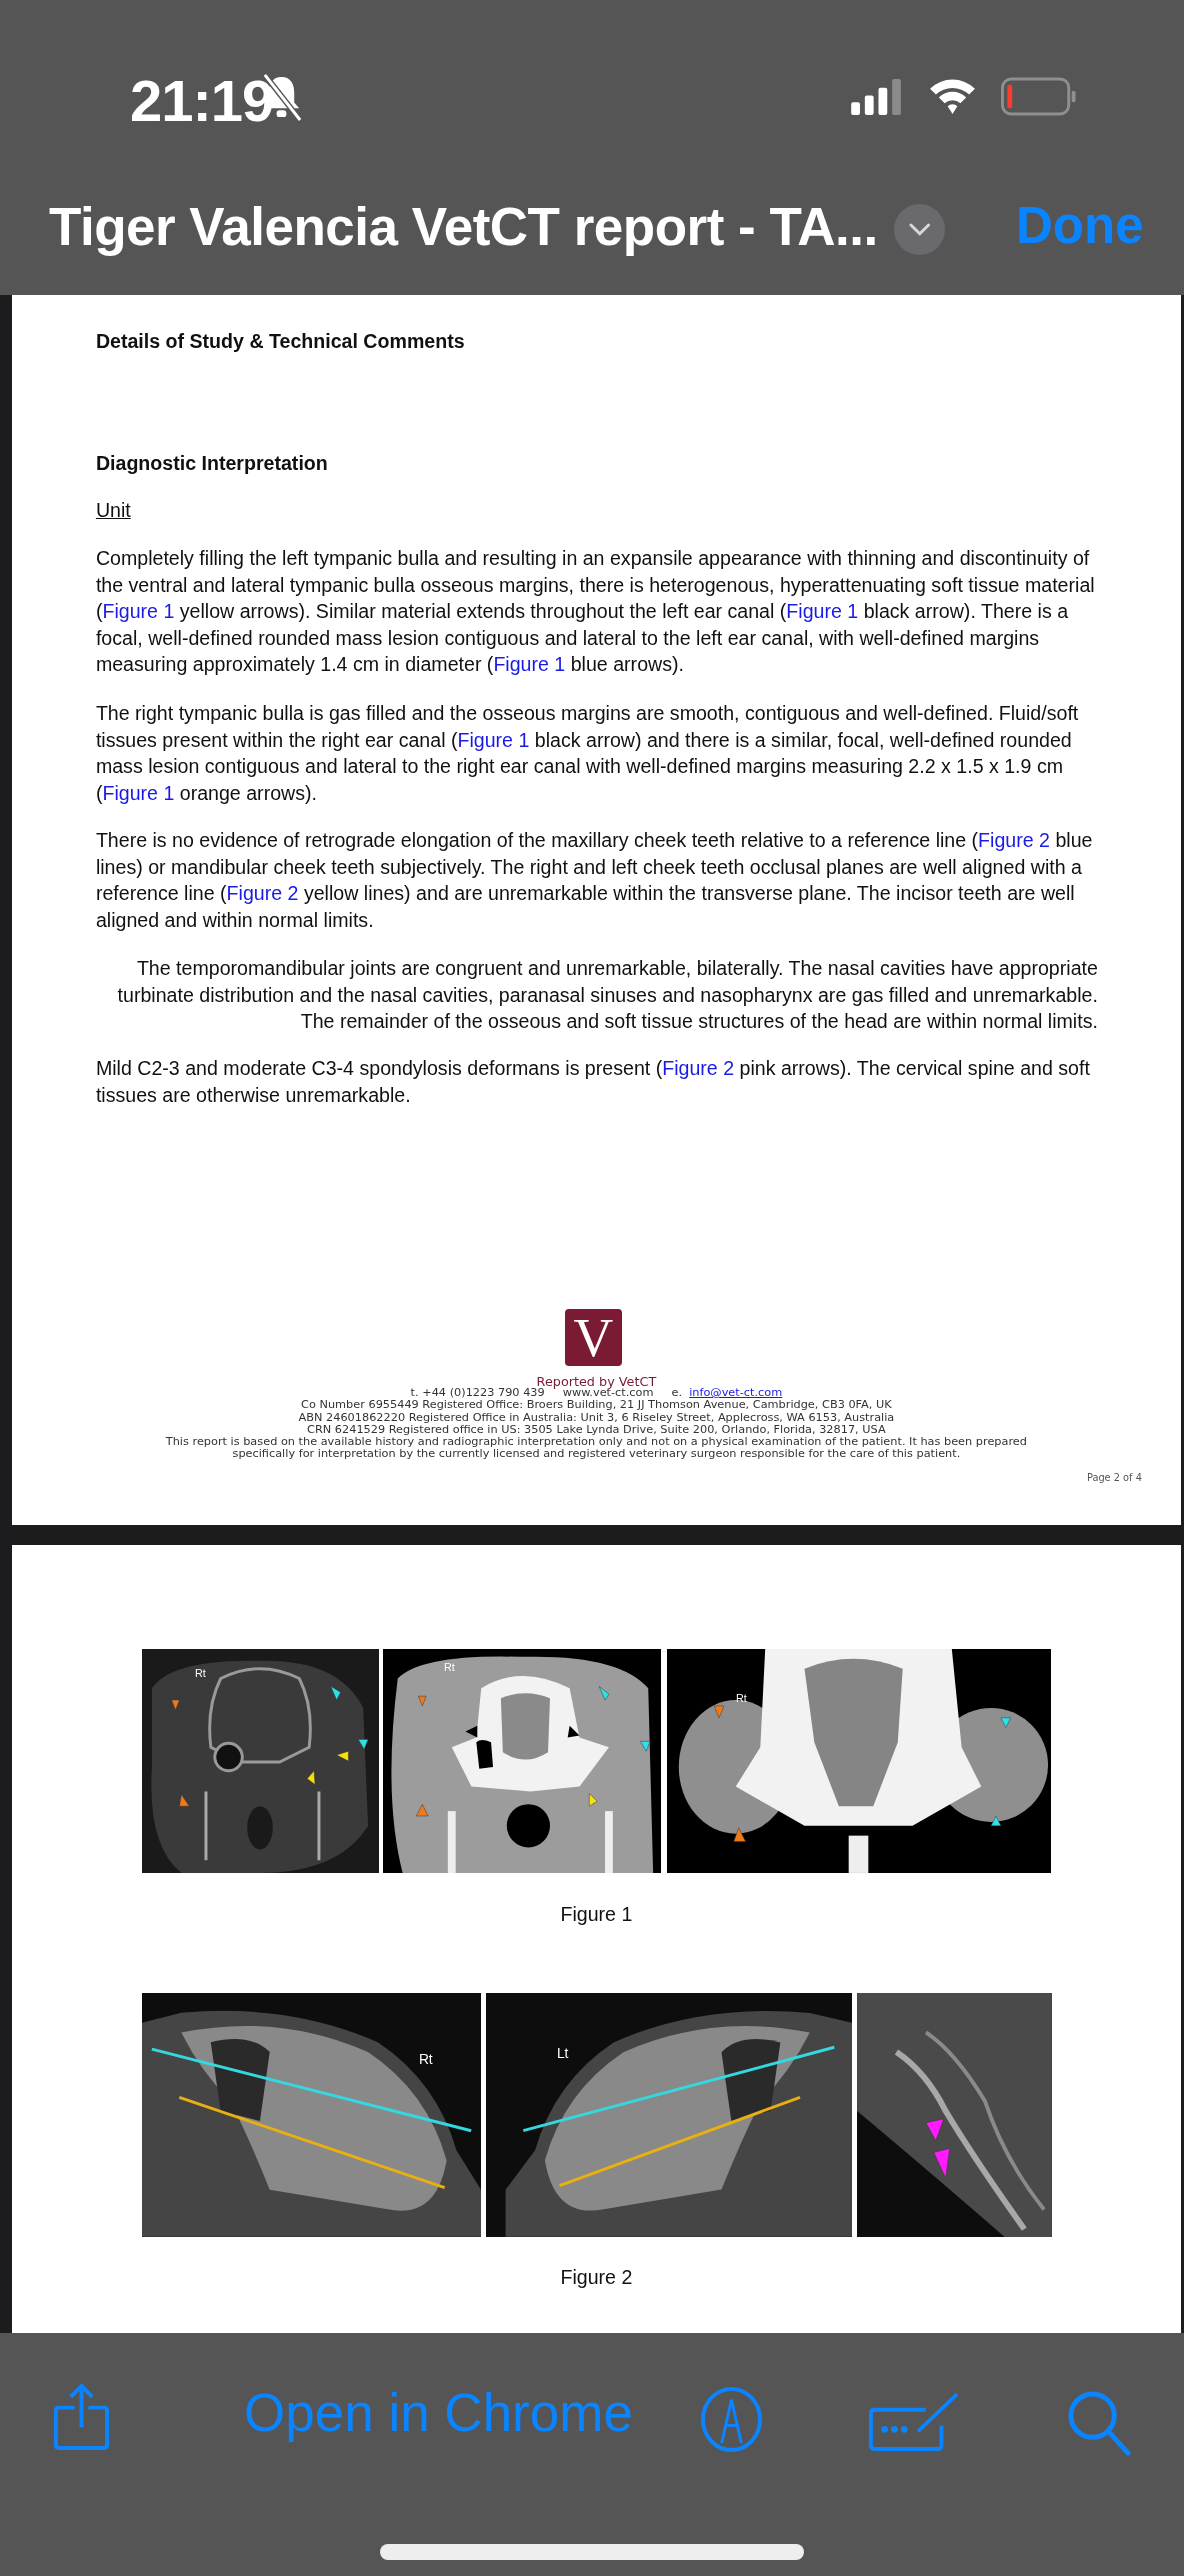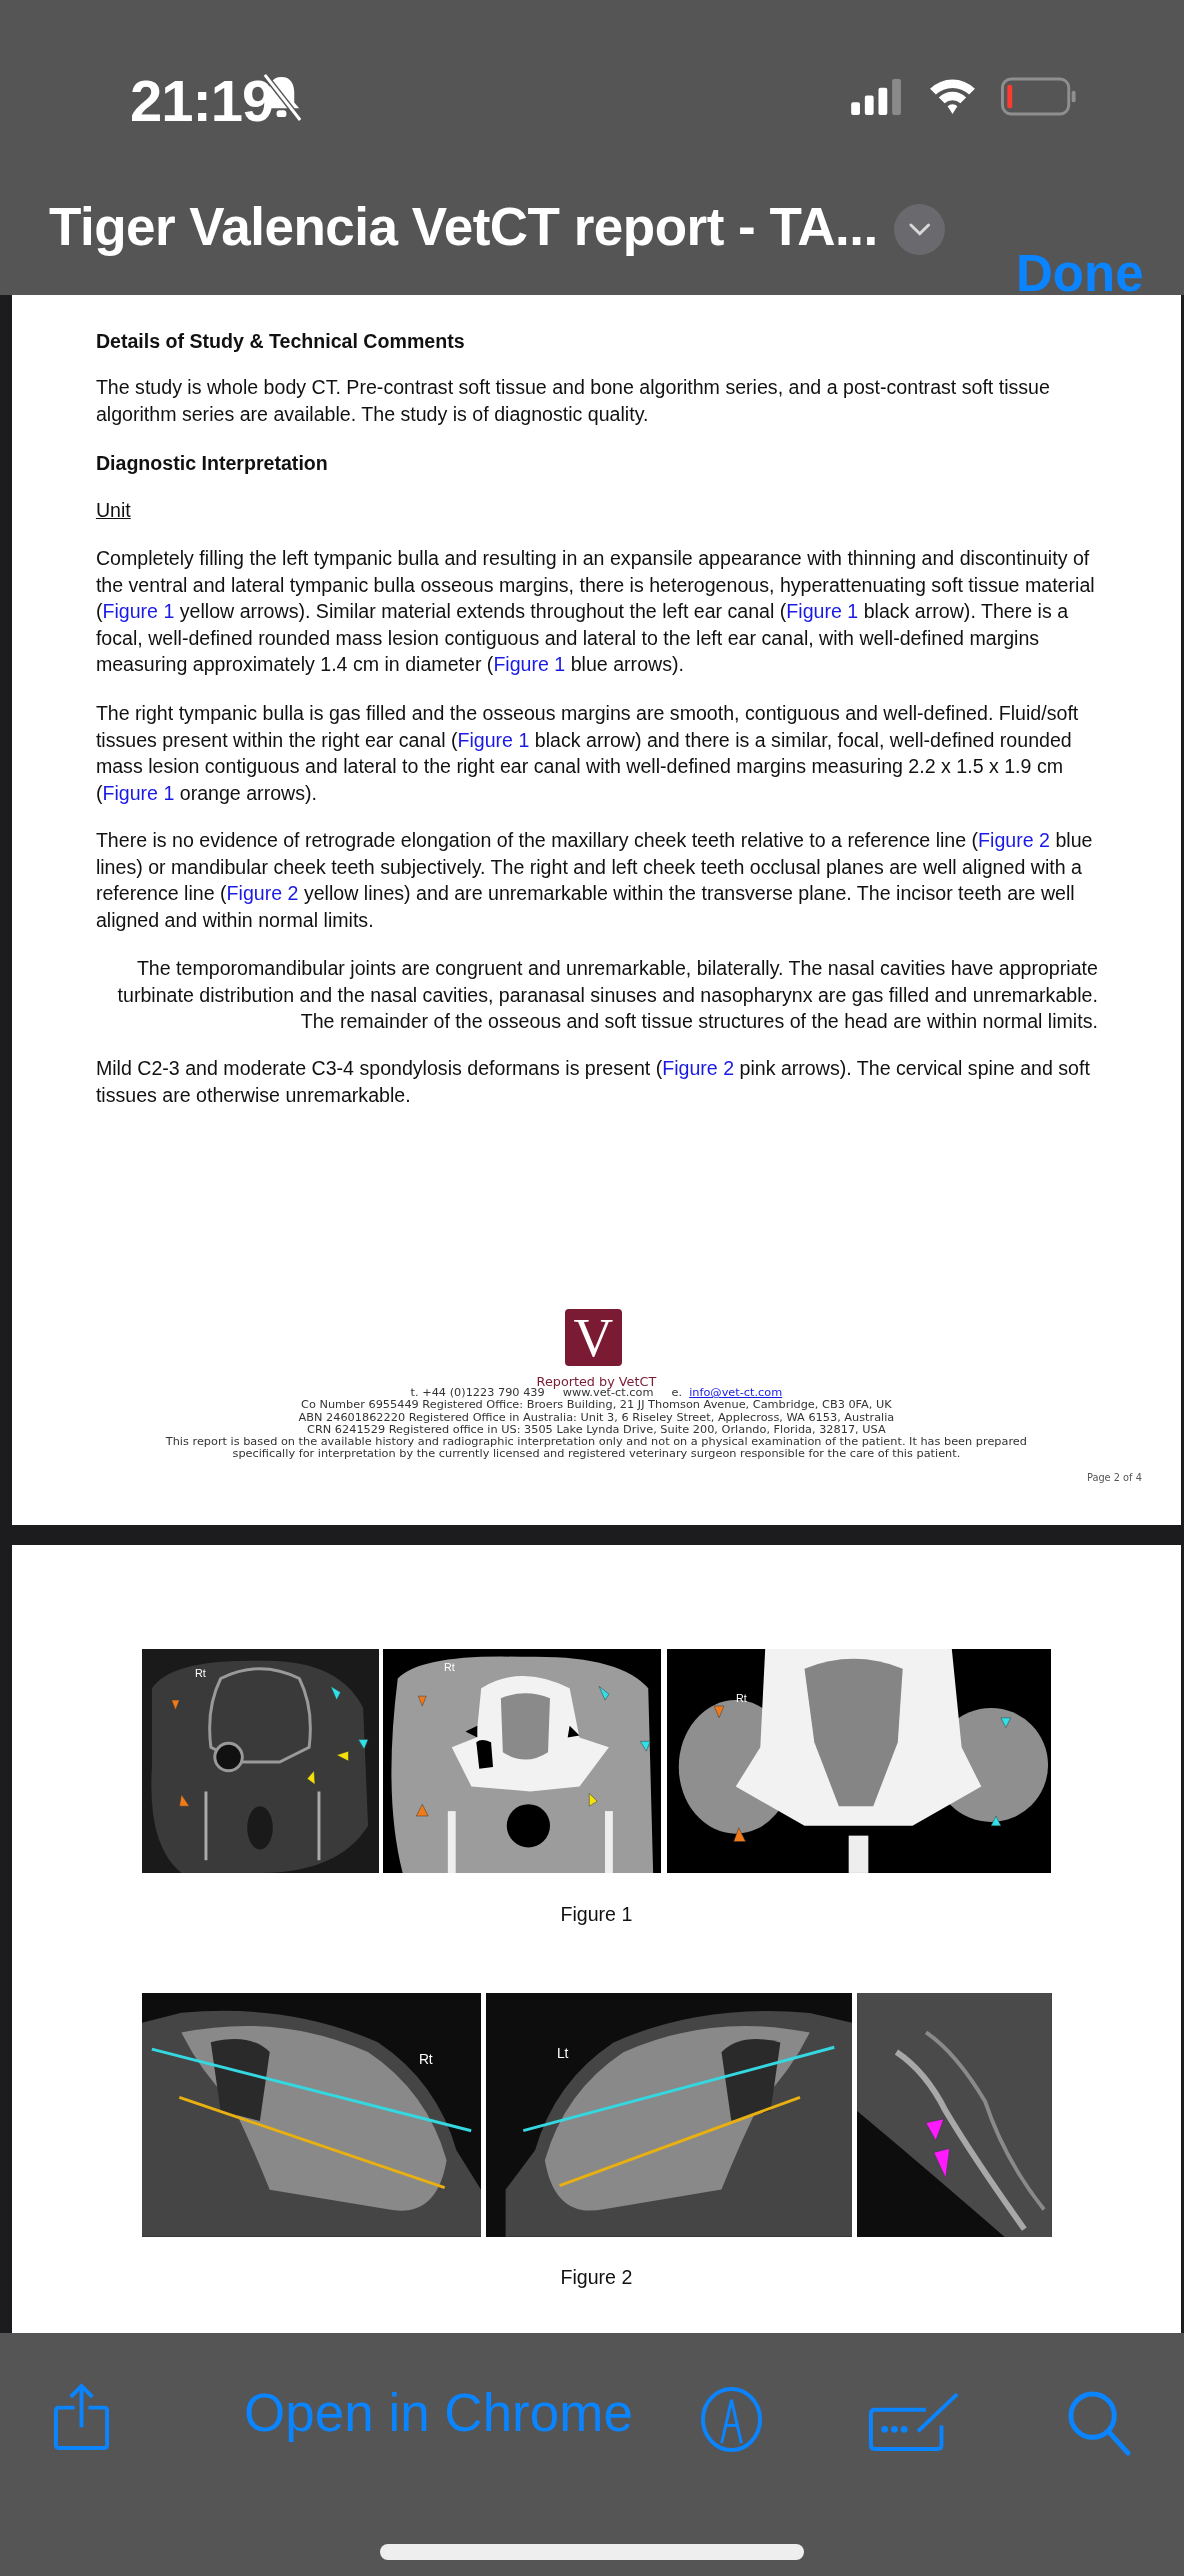--- a/index.html
+++ b/index.html
@@ -9,21 +9,21 @@
   
   .topbar { position: absolute; left: 0; top: 0; width: 1185px; height: 295px; background: #555555; }
   .status-time { position: absolute; left: 130px; top: 67px; color: #fff; font-size: 58px; font-weight: bold; letter-spacing: -1px; font-family: "Liberation Sans", sans-serif; }
   .bell { position: absolute; left: 257px; top: 71px; width: 49px; height: 51px; }
   .signal { position: absolute; left: 849px; top: 77px; width: 59px; height: 39px; }
   .wifi { position: absolute; left: 927px; top: 75px; width: 51px; height: 41px; }
   .battery { position: absolute; left: 1000px; top: 77px; width: 79px; height: 39px; }
 
   .title { position: absolute; left: 49px; top: 196px; color: #fff; font-size: 53px; font-weight: bold; letter-spacing: -0.5px; white-space: nowrap; }
   .chevron-btn { position: absolute; left: 894px; top: 204px; width: 51px; height: 51px; border-radius: 50%; background: #6a6a6e; display:flex; align-items:center; justify-content:center; }
-  .done { position: absolute; left: 1016px; top: 196px; color: #0a84ff; font-size: 51px; font-weight: bold; margin-top: 48px; }
+  .done { position: absolute; left: 1016px; top: 196px; color: #0a84ff; font-size: 51px; font-weight: bold; }
 
   
   .doc-area { position: absolute; left: 4px; top: 295px; width: 1185px; height: 2039px; background: #1c1c1e; overflow: hidden; }
   .page { position: absolute; left: 7.9px; width: 1169px; background: #fff; }
   .page1 { top: 0; height: 1230px; }
   .page2 { top: 1250px; height: 806px; }
 
   .doc-text { position: absolute; left: 84px; width: 1002px; font-family: "Liberation Sans", sans-serif; font-size: 19.6px; line-height: 26.5px; color: #111; }
   .h-bold { font-weight: bold; }
   .underline { text-decoration: underline; }
@@ -80,21 +80,20 @@
       <polyline points="4,4 13,13 22,4" fill="none" stroke="#d8d8d8" stroke-width="3" stroke-linecap="round"></polyline>
     </svg>
   </div>
   <div class="done">Done</div>
 </div>
 
 <div class="doc-area">
 
   <div class="page page1">
     <div class="doc-text h-bold" style="top:33px;">Details of Study &amp; Technical Comments</div>
-    <div class="doc-text" style="top:79px;">The study is whole body CT. Pre-contrast soft tissue and bone algorithm series, and a post-contrast soft tissue algorithm series are available. The study is of diagnostic quality.</div>
     <div class="doc-text h-bold" style="top:155px;">Diagnostic Interpretation</div>
     <div class="doc-text underline" style="top:202px;">Unit</div>
 
     <div class="doc-text" style="top:250px;">
       <span>Completely filling the left tympanic bulla and resulting in an expansile appearance with thinning and discontinuity of the ventral and lateral tympanic bulla osseous margins, there is heterogenous, hyperattenuating soft tissue material (</span><span class="link">Figure 1</span><span> yellow arrows). Similar material extends throughout the left ear canal (</span><span class="link">Figure 1</span><span> black arrow). There is a focal, well-defined rounded mass lesion contiguous and lateral to the left ear canal, with well-defined margins measuring approximately 1.4 cm in diameter (</span><span class="link">Figure 1</span><span> blue arrows).</span>
     </div>
 
     <div class="doc-text" style="top:405px;">
       <span>The right tympanic bulla is gas filled and the osseous margins are smooth, contiguous and well-defined. Fluid/soft tissues present within the right ear canal (</span><span class="link">Figure 1</span><span> black arrow) and there is a similar, focal, well-defined rounded mass lesion contiguous and lateral to the right ear canal with well-defined margins measuring 2.2 x 1.5 x 1.9 cm (</span><span class="link">Figure 1</span><span> orange arrows).</span>
     </div>

